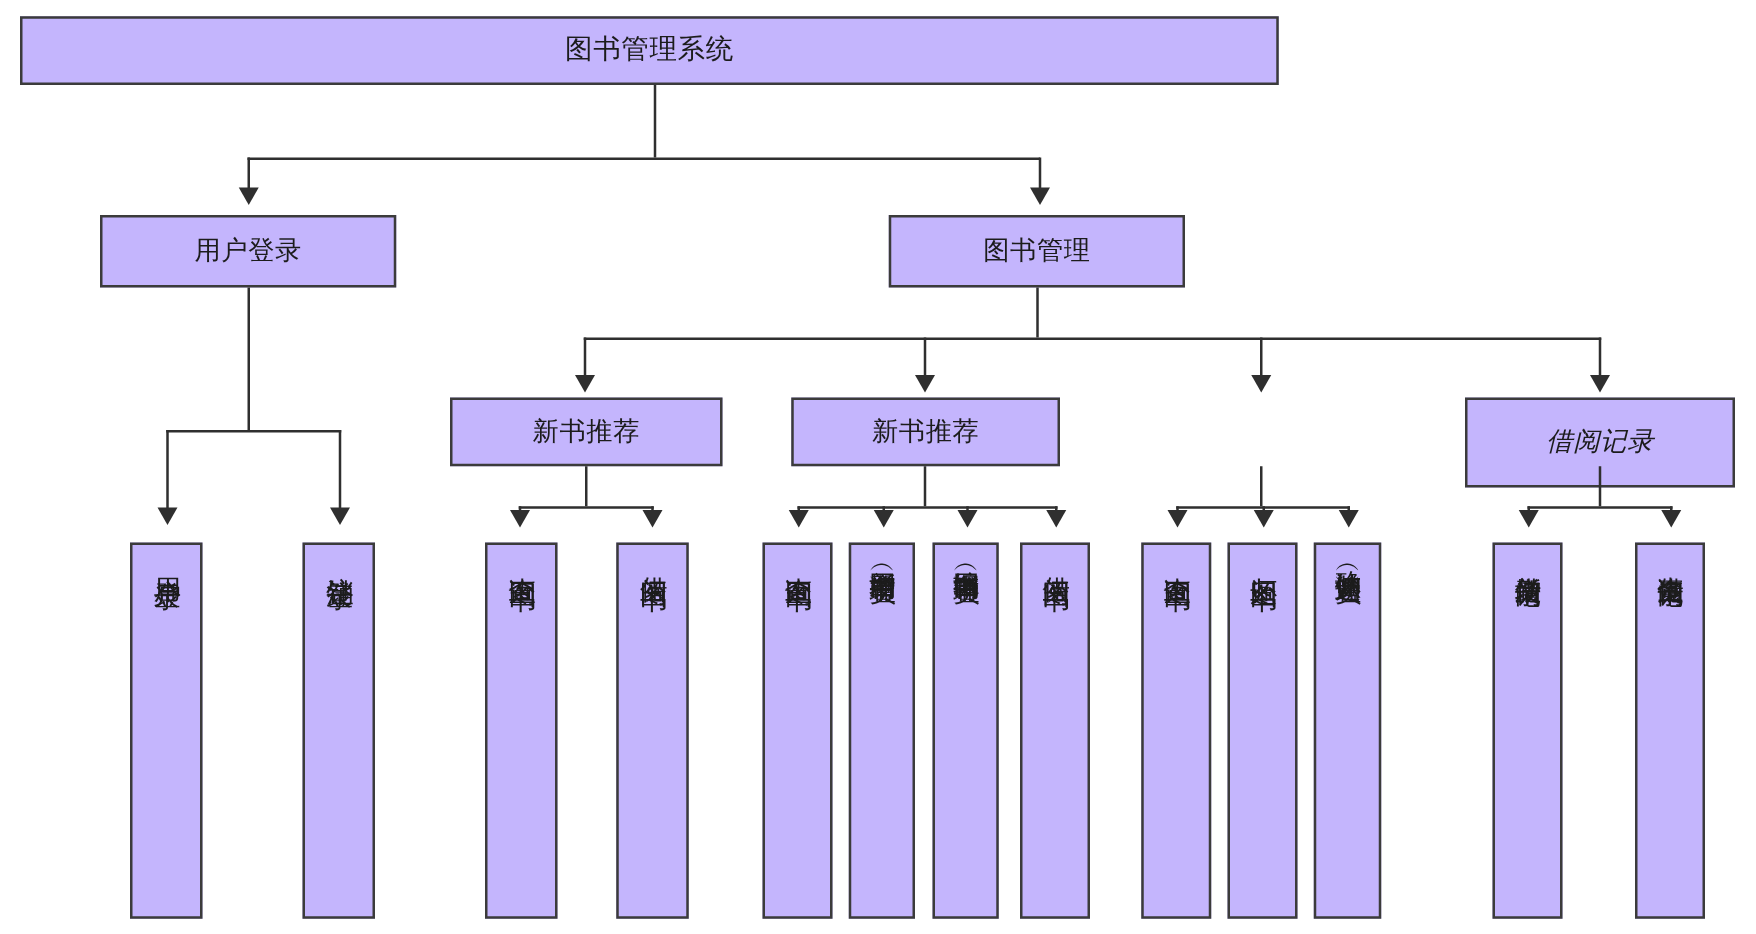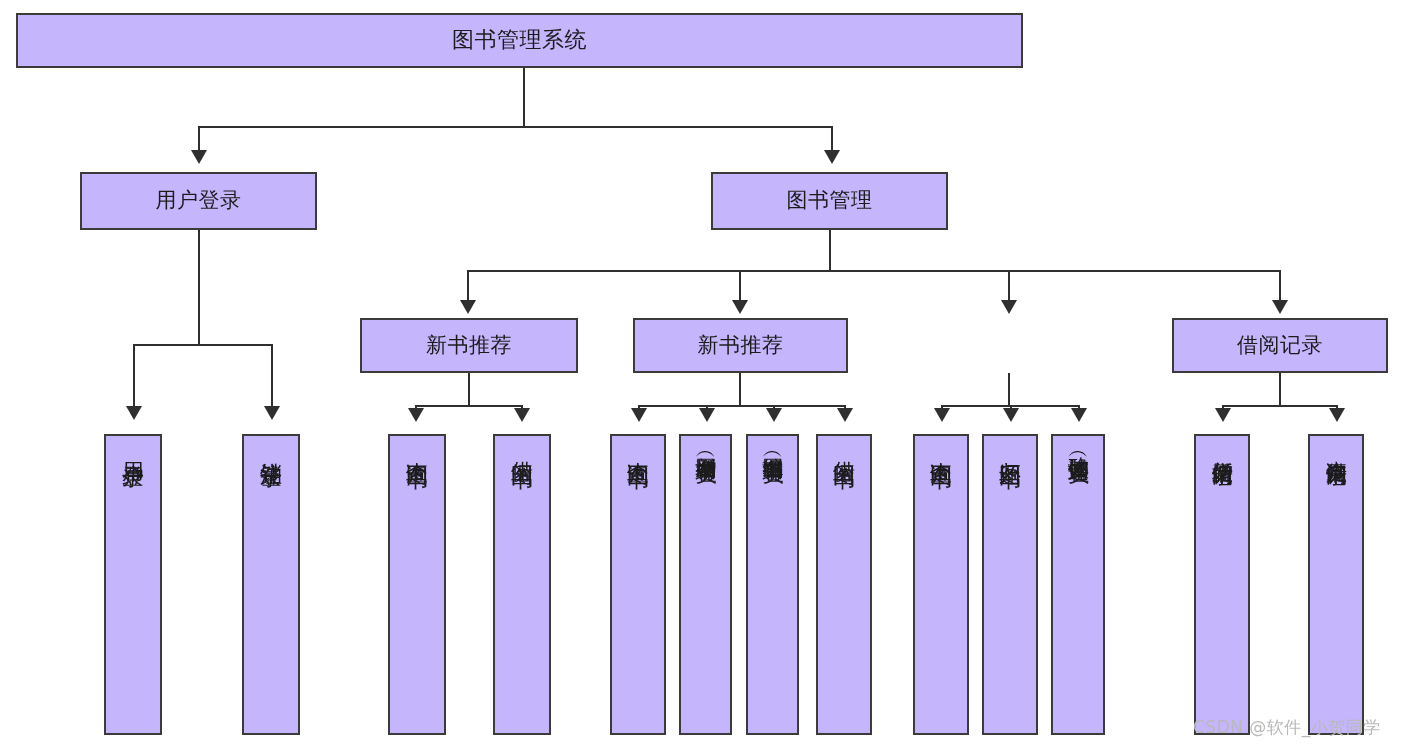--- a/index.html
+++ b/index.html
@@ -131,21 +131,21 @@
   <div class="arrow" style="left:1001px; top:300px;"></div>
   <div class="vline" style="left:1279px; top:270px; height:32px;"></div>
   <div class="arrow" style="left:1272px; top:300px;"></div>
 
   <div class="node horiz" style="left:360px; top:318px; width:218px; height:55px;">
     <span class="label">新书推荐</span>
   </div>
   <div class="node horiz" style="left:633px; top:318px; width:215px; height:55px;">
     <span class="label">新书推荐</span>
   </div>
-  <div class="node horiz" style="left:1172px; top:318px; width:216px; height:55px;">
+  <div class="node horiz" style="left:1172px; top:318px; width:216px; height:72px;font-style:italic;">
     <span class="label">借阅记录</span>
   </div>
 
   <div class="vline" style="left:468px; top:373px; height:32px;"></div>
   <div class="hline" style="left:415px; top:405px; width:108px;"></div>
   <div class="vline" style="left:415px; top:405px; height:6px;"></div>
   <div class="arrow" style="left:408px; top:408px;"></div>
   <div class="vline" style="left:521px; top:405px; height:6px;"></div>
   <div class="arrow" style="left:514px; top:408px;"></div>
 
@@ -213,15 +213,14 @@
     <span class="label">确认归还（管理员）</span>
   </div>
 
   <div class="node vert narrow" style="left:1194px; top:434px; width:56px; height:301px;">
     <span class="label">新增借阅记录</span>
   </div>
   <div class="node vert narrow" style="left:1308px; top:434px; width:56px; height:301px;">
     <span class="label">查询借阅记录</span>
   </div>
 
-  <div class="watermark" style="left:1193px; top:716px;">CSDN @软件_小贺同学</div>
 
 </div>
 
 </body></html>

